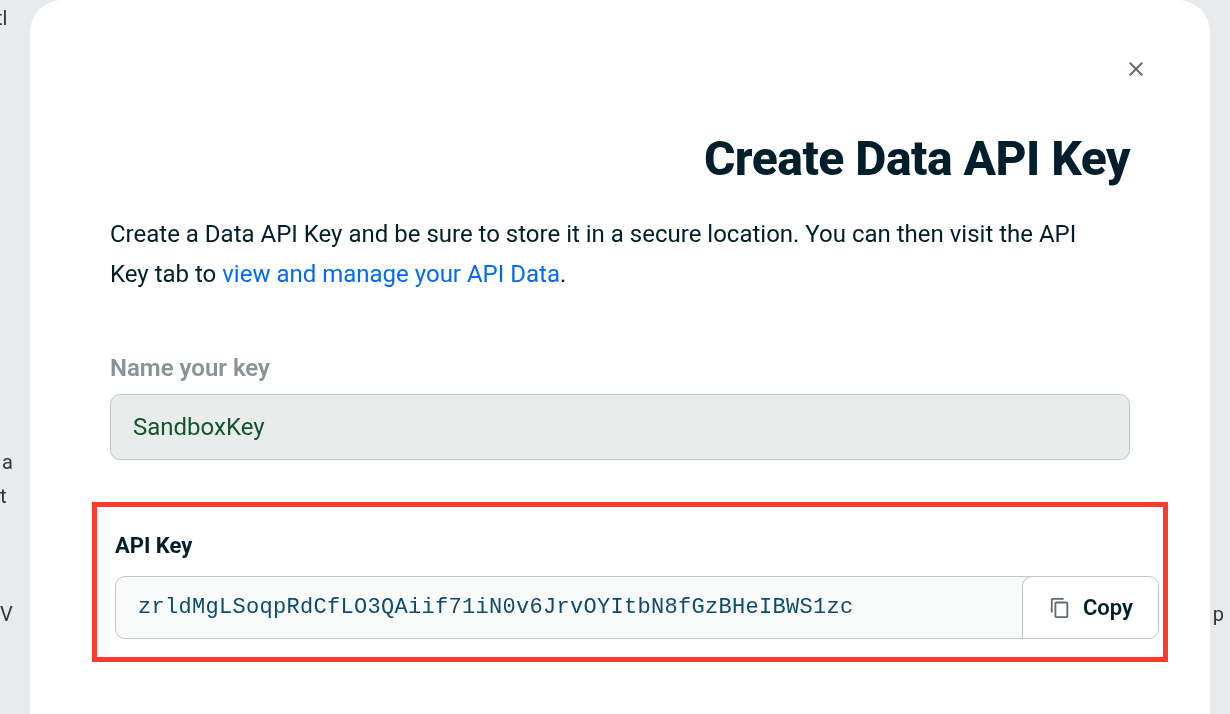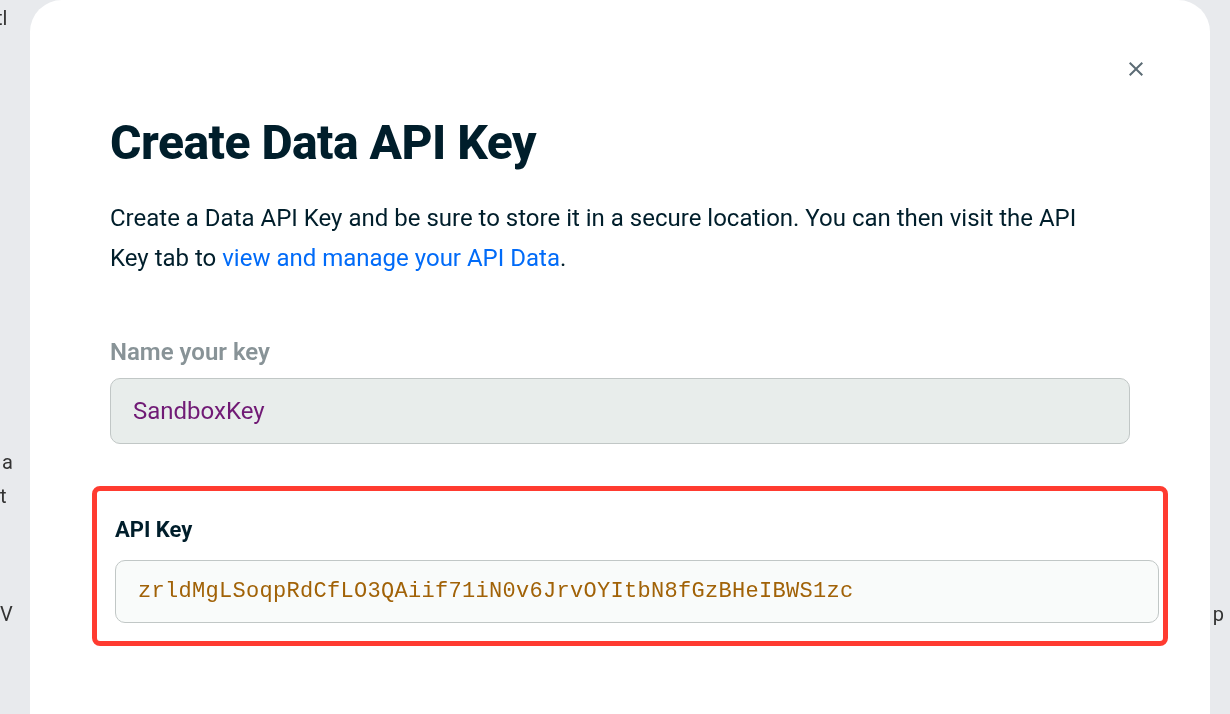--- a/index.html
+++ b/index.html
@@ -50,21 +50,22 @@
       width: 24px;
       height: 24px;
       fill: #5c6c75;
     }
     .modal-title {
       font-size: 48px;
       font-weight: 800;
       color: #001e2b;
       margin-bottom: 28px;
       letter-spacing: -0.5px;
-      margin-top: 54px;
+      margin-top: 70px;
+      text-align: right;
     }
     .modal-desc {
       font-size: 24px;
       color: #001e2b;
       line-height: 1.65;
       margin-bottom: 60px;
       max-width: 980px;
     }
     .modal-desc a {
       color: #016bf8;
@@ -77,26 +78,26 @@
       margin-bottom: 12px;
       display: block;
     }
     .text-input {
       width: 100%;
       padding: 18px 22px;
       font-size: 24px;
       background: #e8edeb;
       border: 1px solid #c1c7c6;
       border-radius: 10px;
-      color: #701a75;
+      color: #14532d;
       font-family: inherit;
     }
     .highlight-box {
       border: 5px solid #ff3b30;
-      border-radius: 8px;
+      border-radius: 0;
       padding: 26px 4px 18px 18px;
       margin-top: 42px;
       margin-left: -18px;
       margin-right: -38px;
     }
     .api-key-label {
       font-size: 22px;
       font-weight: 700;
       color: #001e2b;
       margin-bottom: 18px;
@@ -108,21 +109,21 @@
       border: 1px solid #c1c7c6;
       border-radius: 10px;
       overflow: hidden;
       background: #f9fbfa;
     }
     .key-value {
       flex: 1;
       padding: 18px 22px;
       font-size: 22px;
       font-family: 'SFMono-Regular', Consolas, 'Liberation Mono', Menlo, monospace;
-      color: #a16207;
+      color: #0c4a6e;
       white-space: nowrap;
       overflow: hidden;
       letter-spacing: 0.3px;
     }
     .copy-btn {
       display: flex;
       align-items: center;
       gap: 12px;
       padding: 0 26px;
       background: #ffffff;
@@ -168,15 +169,21 @@
     <span>Create a Data API Key and be sure to store it in a secure location. You can then visit the API Key tab to </span><a href="#">view and manage your API Data</a><span>.</span>
   </p>
 
   <label class="field-label">Name your key</label>
   <input type="text" class="text-input" value="SandboxKey" style="">
 
   <div class="highlight-box">
     <label class="api-key-label">API Key</label>
     <div class="key-row">
       <div class="key-value">zrldMgLSoqpRdCfLO3QAiif71iN0v6JrvOYItbN8fGzBHeIBWS1zc</div>
+      <button class="copy-btn">
+        <svg viewBox="0 0 24 24">
+            <path d="M16 1H4c-1.1 0-2 .9-2 2v14h2V3h12V1zm3 4H8c-1.1 0-2 .9-2 2v14c0 1.1.9 2 2 2h11c1.1 0 2-.9 2-2V7c0-1.1-.9-2-2-2zm0 16H8V7h11v14z"></path>
+          </svg>
+        <span>Copy</span>
+      </button>
     </div>
   </div>
 </div>
 
 </body></html>

